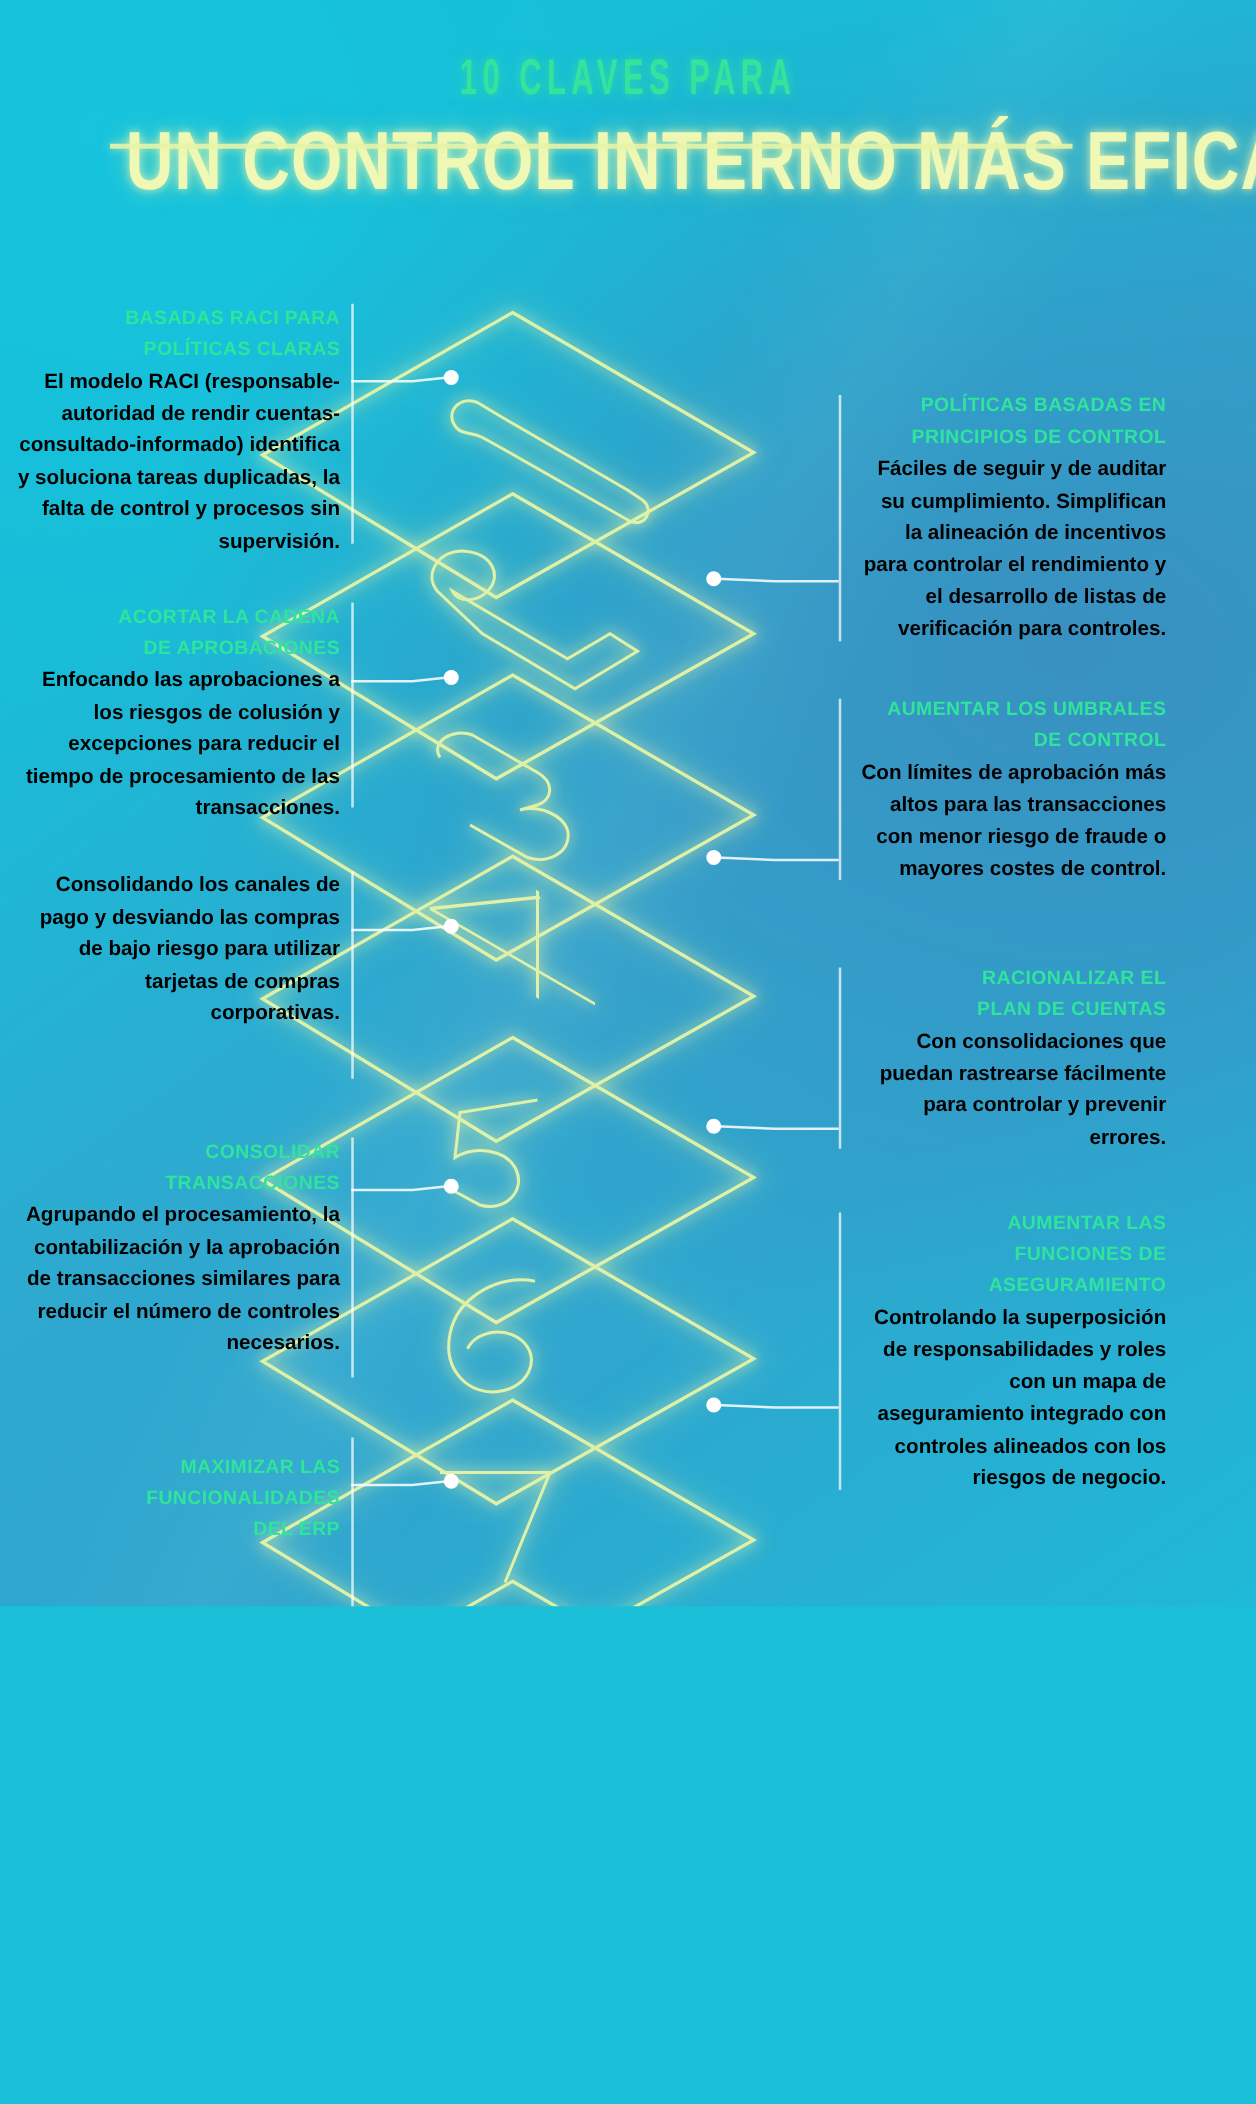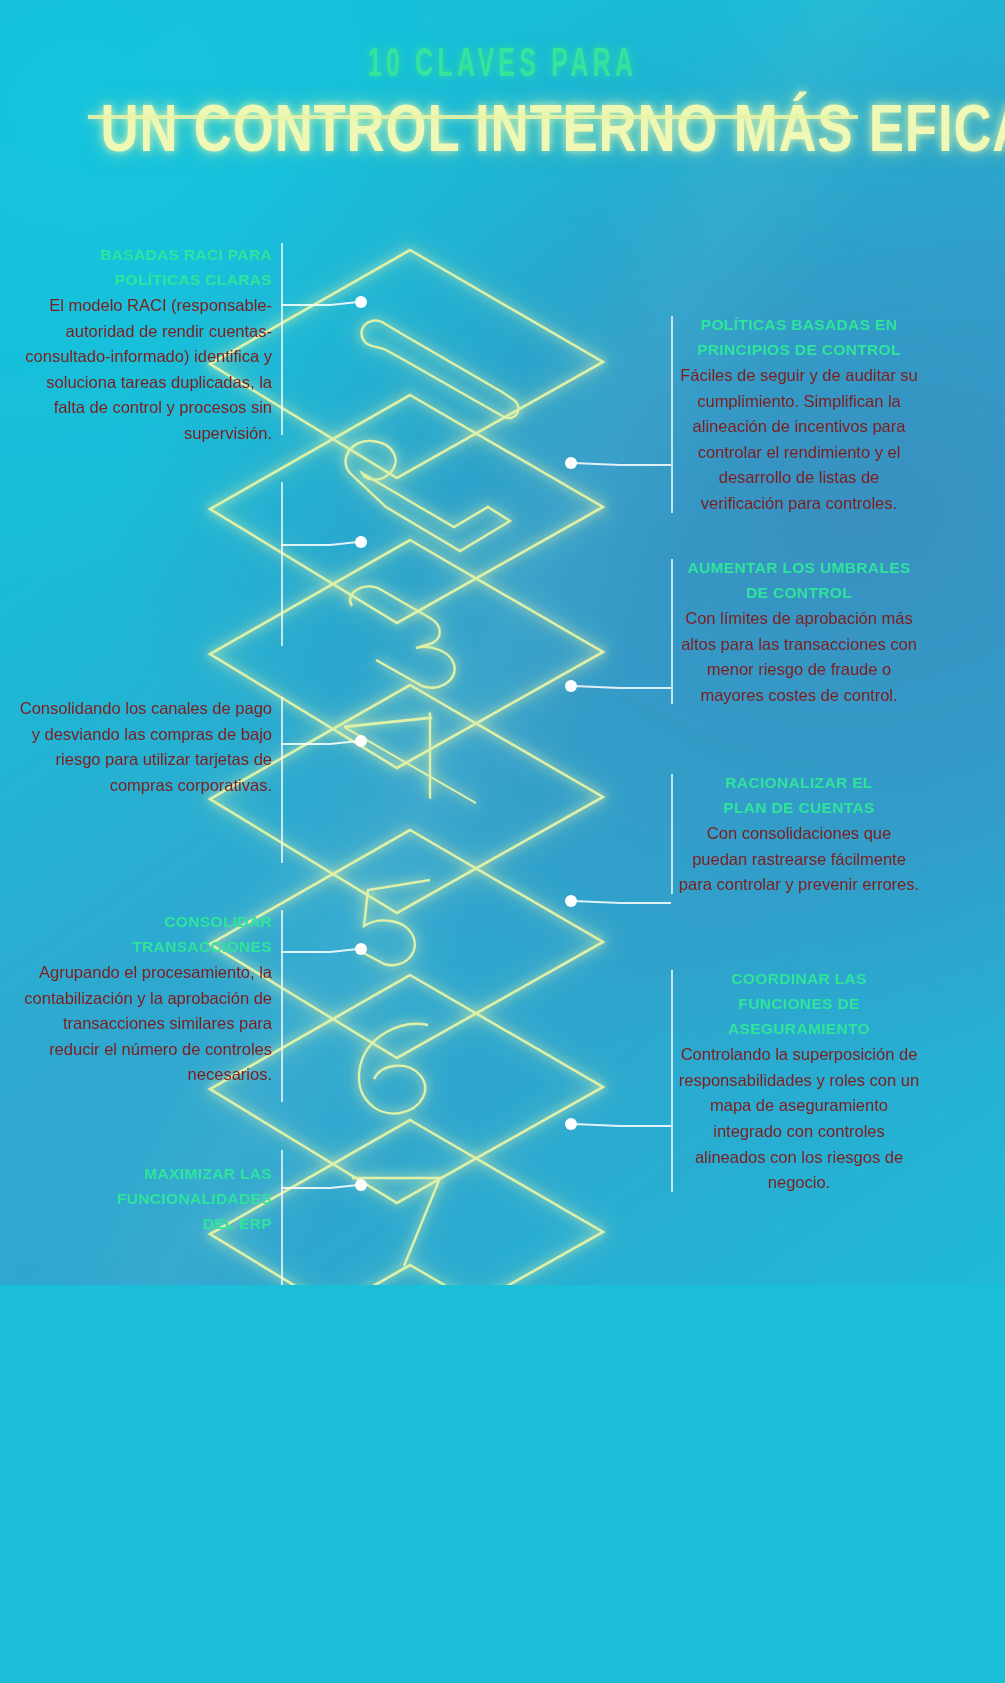--- a/index.html
+++ b/index.html
@@ -47,31 +47,31 @@
     position:absolute;left:88px;top:115px;width:770px;height:4px;
     background:#e8f4a8;opacity:.92;
     box-shadow:0 0 8px rgba(232,244,168,.8);
   }
 
   
   .tower{position:absolute;left:0;top:0;width:1005px;height:1683px;}
 
   
   .col-left{position:absolute;left:14px;width:258px;text-align:right;}
-  .col-right{position:absolute;width:244px;text-align:center;padding-left:6px;}
+  .col-right{position:absolute;width:244px;text-align:right;padding-left:18px;}
   .col-right::before{
     content:"";position:absolute;left:0;top:4px;bottom:4px;width:2px;
     background:rgba(255,255,255,.72);
   }
   .blk-h{
     color:#2fe49b;font-weight:bold;font-size:15.5px;letter-spacing:.35px;
     line-height:1.62;margin:0 0 1px 0;
   }
   .blk-p{
-    color:#7f1d1d;font-size:16.5px;line-height:1.55;margin:0;font-weight:400;
+    color:#000000;font-size:16.5px;line-height:1.55;margin:0;font-weight:700;
   }
   .left-rule{
     position:absolute;width:2px;background:rgba(255,255,255,.72);left:281px;
   }
 
   
   .logo{position:absolute;left:57px;top:1566px;width:150px;height:72px;}
 </style>
 </head>
 <body>
@@ -276,20 +276,27 @@
   <div class="left-rule" style="top:1150px;height:166px;"></div>
 
   <div class="col-left" style="top:242px;">
     <div class="blk-h">
       <span>BASADAS RACI PARA</span><br>
       <span>POLÍTICAS CLARAS</span>
     </div>
     <p class="blk-p">El modelo RACI (responsable-autoridad de rendir cuentas-consultado-informado) identifica y soluciona tareas duplicadas, la falta de control y procesos sin supervisión.</p>
   </div>
 
+  <div class="col-left" style="top:481px;">
+    <div class="blk-h">
+      <span>ACORTAR LA CADENA</span><br>
+      <span>DE APROBACIONES</span>
+    </div>
+    <p class="blk-p">Enfocando las aprobaciones a los riesgos de colusión y excepciones para reducir el tiempo de procesamiento de las transacciones.</p>
+  </div>
 
   <div class="col-left" style="top:696px;">
     <p class="blk-p">Consolidando los canales de pago y desviando las compras de bajo riesgo para utilizar tarjetas de compras corporativas.</p>
   </div>
 
   <div class="col-left" style="top:909px;">
     <div class="blk-h">
       <span>CONSOLIDAR</span><br>
       <span>TRANSACCIONES</span>
     </div>
@@ -323,21 +330,21 @@
   <div class="col-right" style="left:671px;top:770px;">
     <div class="blk-h">
       <span>RACIONALIZAR EL</span><br>
       <span>PLAN DE CUENTAS</span>
     </div>
     <p class="blk-p">Con consolidaciones que puedan rastrearse fácilmente para controlar y prevenir errores.</p>
   </div>
 
   <div class="col-right" style="left:671px;top:966px;">
     <div class="blk-h">
-      <span>COORDINAR LAS</span><br>
+      <span>AUMENTAR LAS</span><br>
       <span>FUNCIONES DE</span><br>
       <span>ASEGURAMIENTO</span>
     </div>
     <p class="blk-p">Controlando la superposición de responsabilidades y roles con un mapa de aseguramiento integrado con controles alineados con los riesgos de negocio.</p>
   </div>
 
 
   <svg class="logo" viewBox="0 0 150 72">
 
     <g fill="none" stroke="#ffffff" stroke-width="2.2">

